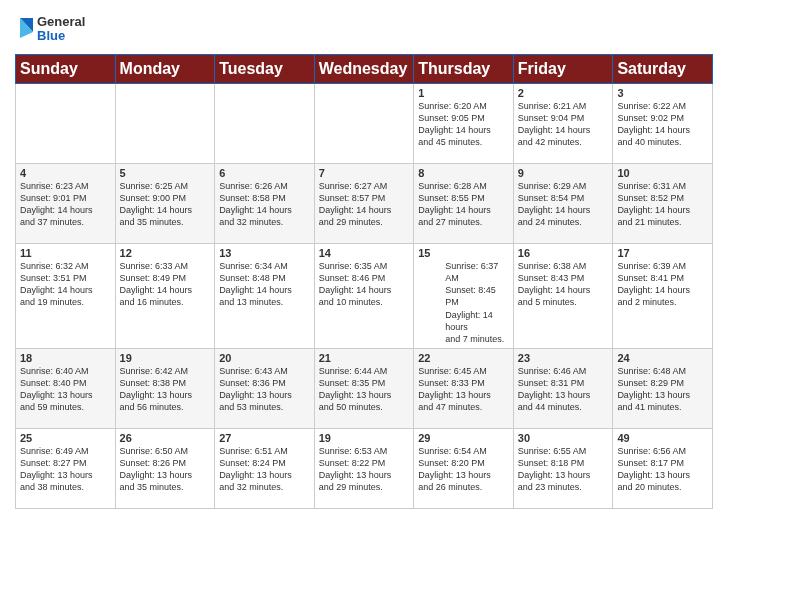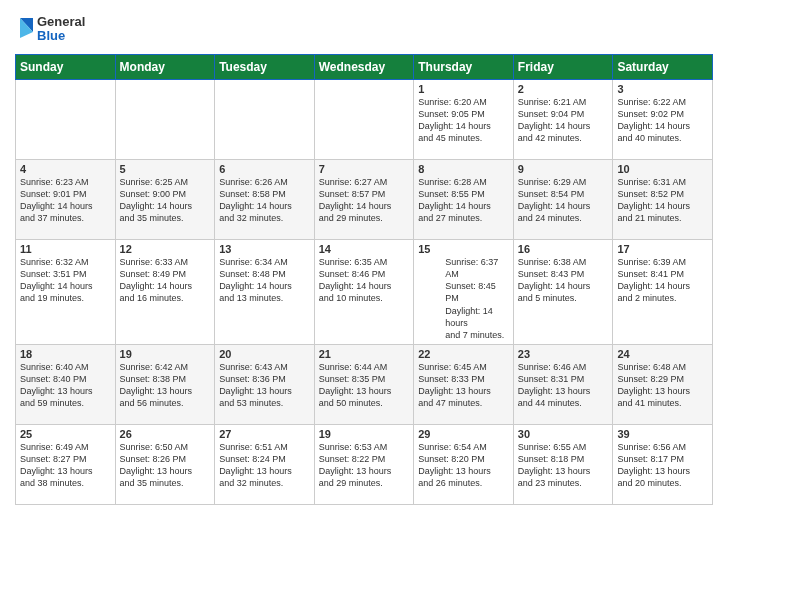--- a/index.html
+++ b/index.html
@@ -37,23 +37,23 @@
     .location {
       font-size: 14px;
       color: #555;
     }
     .calendar-table {
       width: 100%;
       border-collapse: collapse;
       table-layout: fixed;
     }
     .calendar-table th {
-      background-color: #15803d;
+      background-color: #7f1d1d;
       color: #fff;
-      font-size: 12px;
+      font-size: 16px;
       font-weight: bold;
       padding: 5px 4px;
       text-align: left;
       border: 1px solid #1565c0;
     }
     .calendar-table td {
       border: 1px solid #ccc;
       vertical-align: top;
       padding: 3px 4px;
       height: 80px;
@@ -328,21 +328,21 @@
 and 26 minutes.</div>
           </td>
           <td>
             <span class="day-number">30</span>
             <div class="day-info" style="white-space: pre-line;">Sunrise: 6:55 AM
 Sunset: 8:18 PM
 Daylight: 13 hours
 and 23 minutes.</div>
           </td>
           <td>
-            <span class="day-number">39</span>
+            <span class="day-number">49</span>
             <div class="day-info" style="white-space: pre-line;">Sunrise: 6:56 AM
 Sunset: 8:17 PM
 Daylight: 13 hours
 and 20 minutes.</div>
           </td>
         </tr>
       </tbody>
   </table>
 </div>
 

